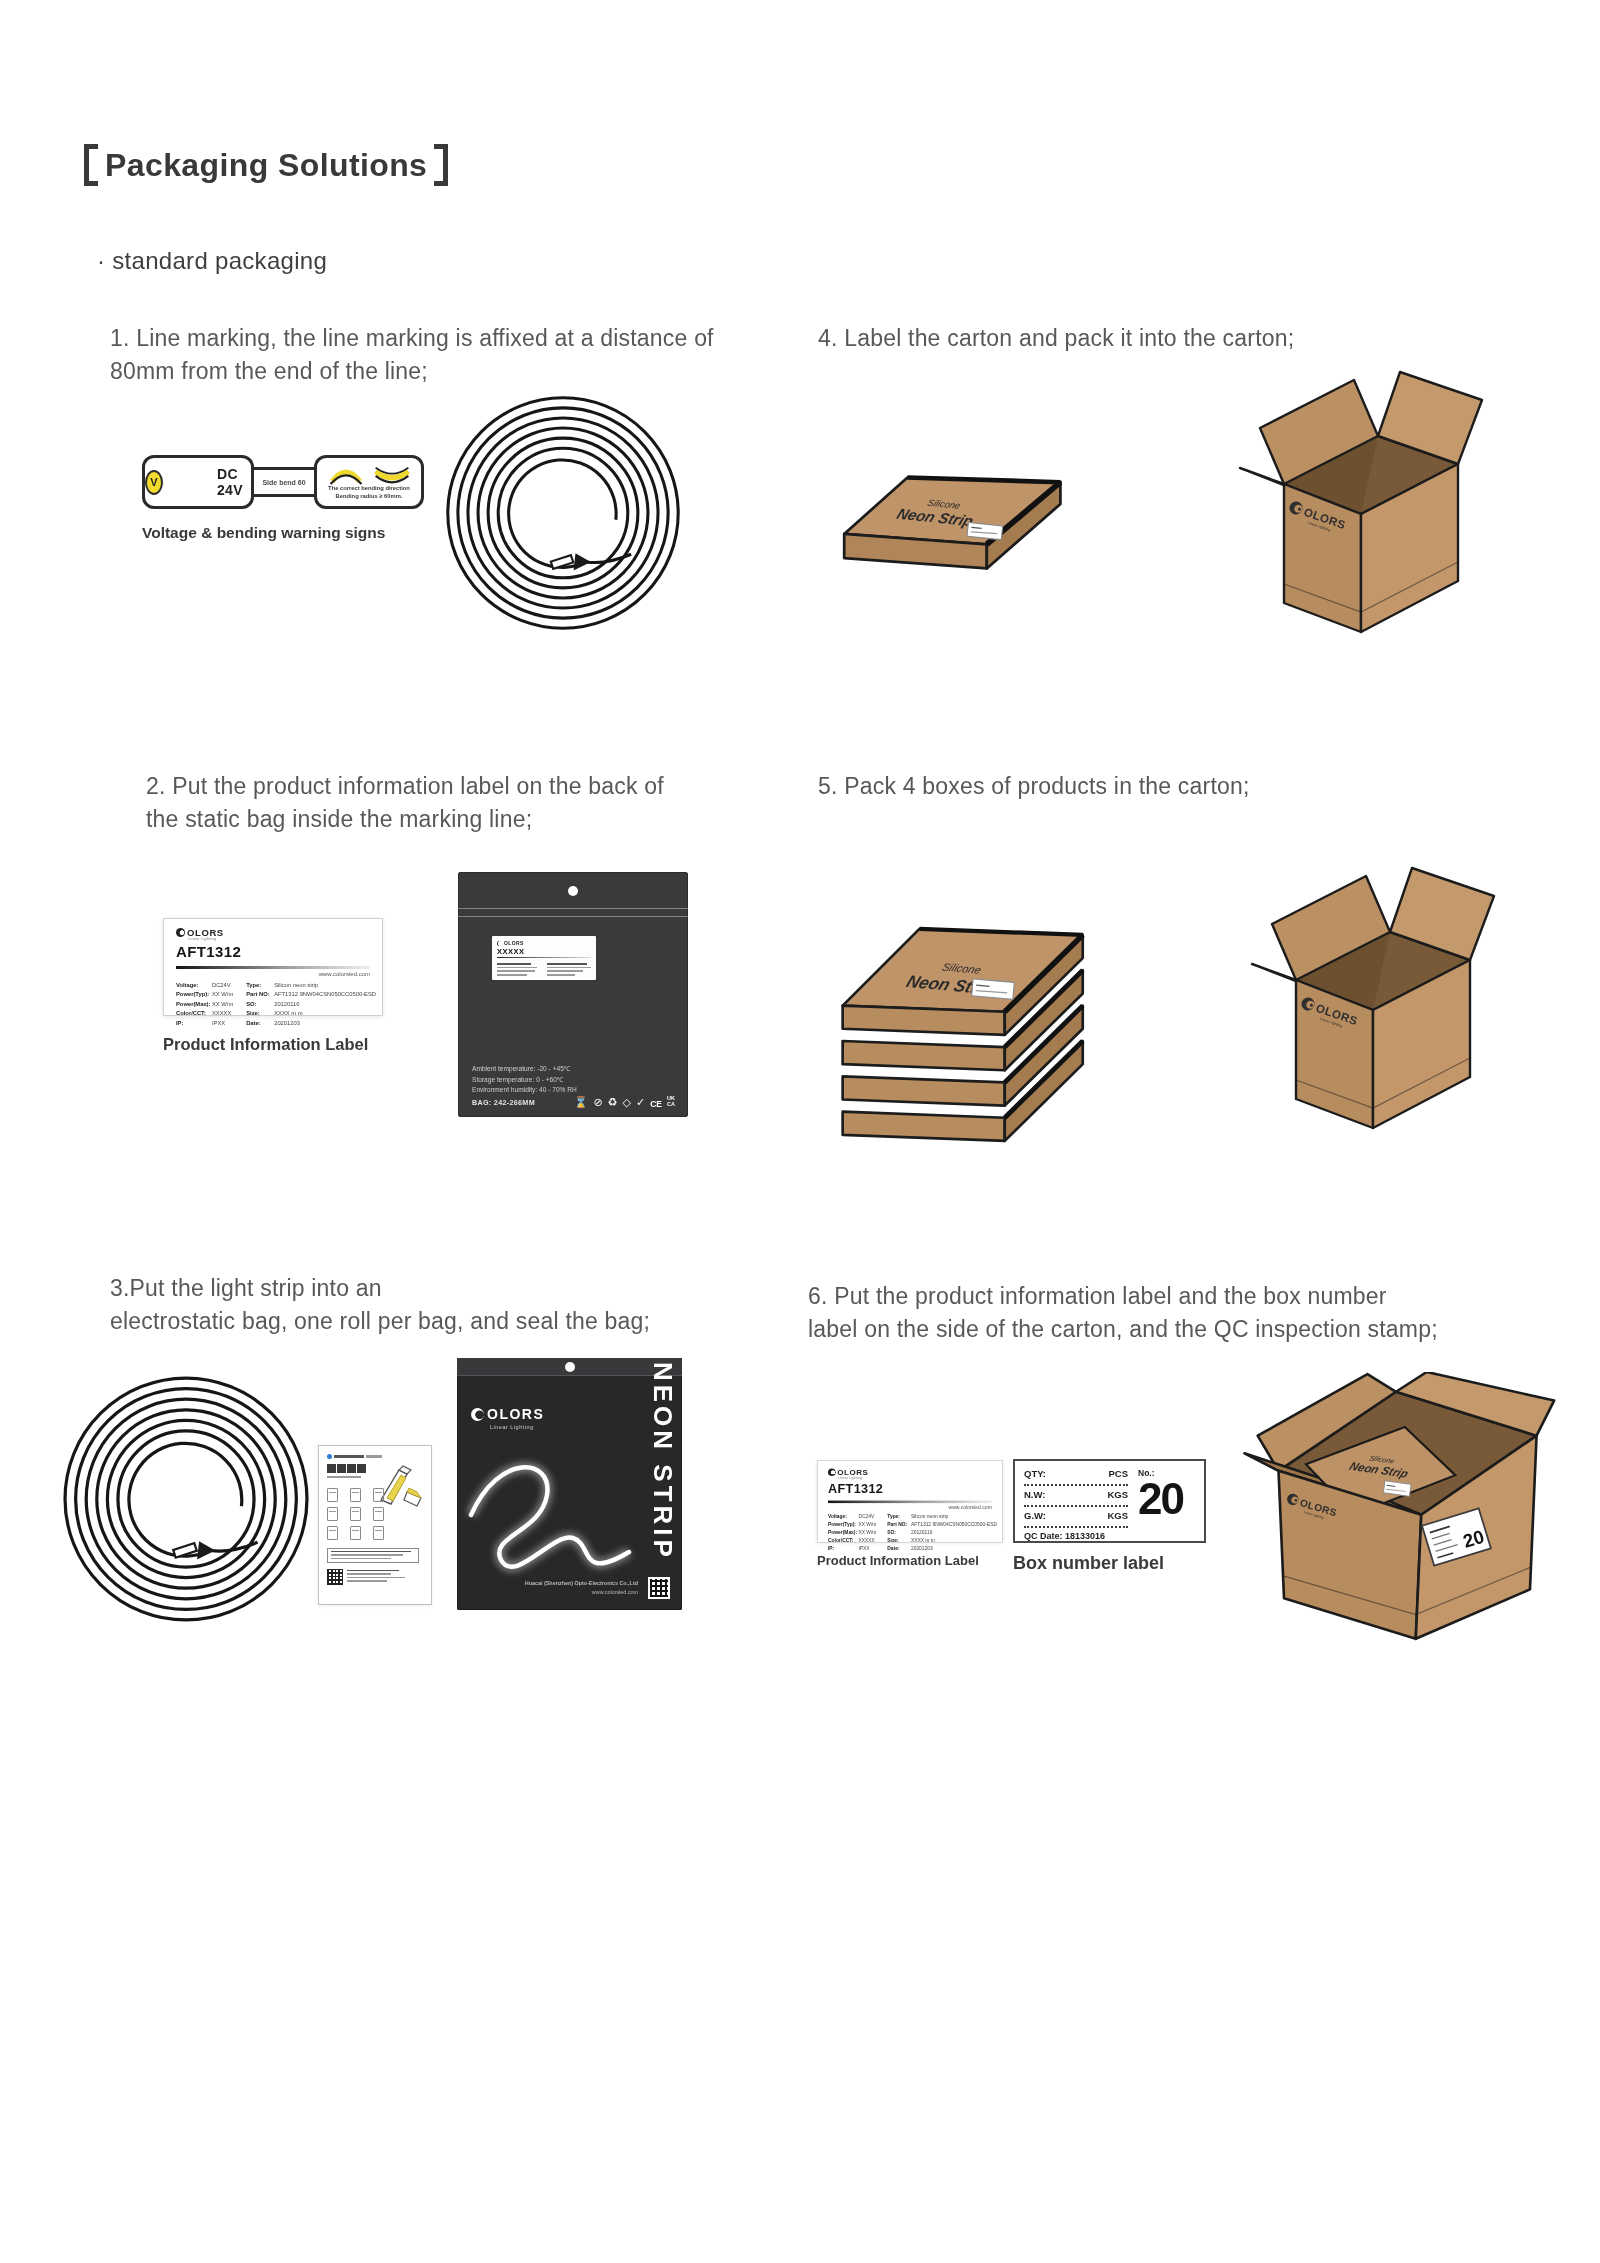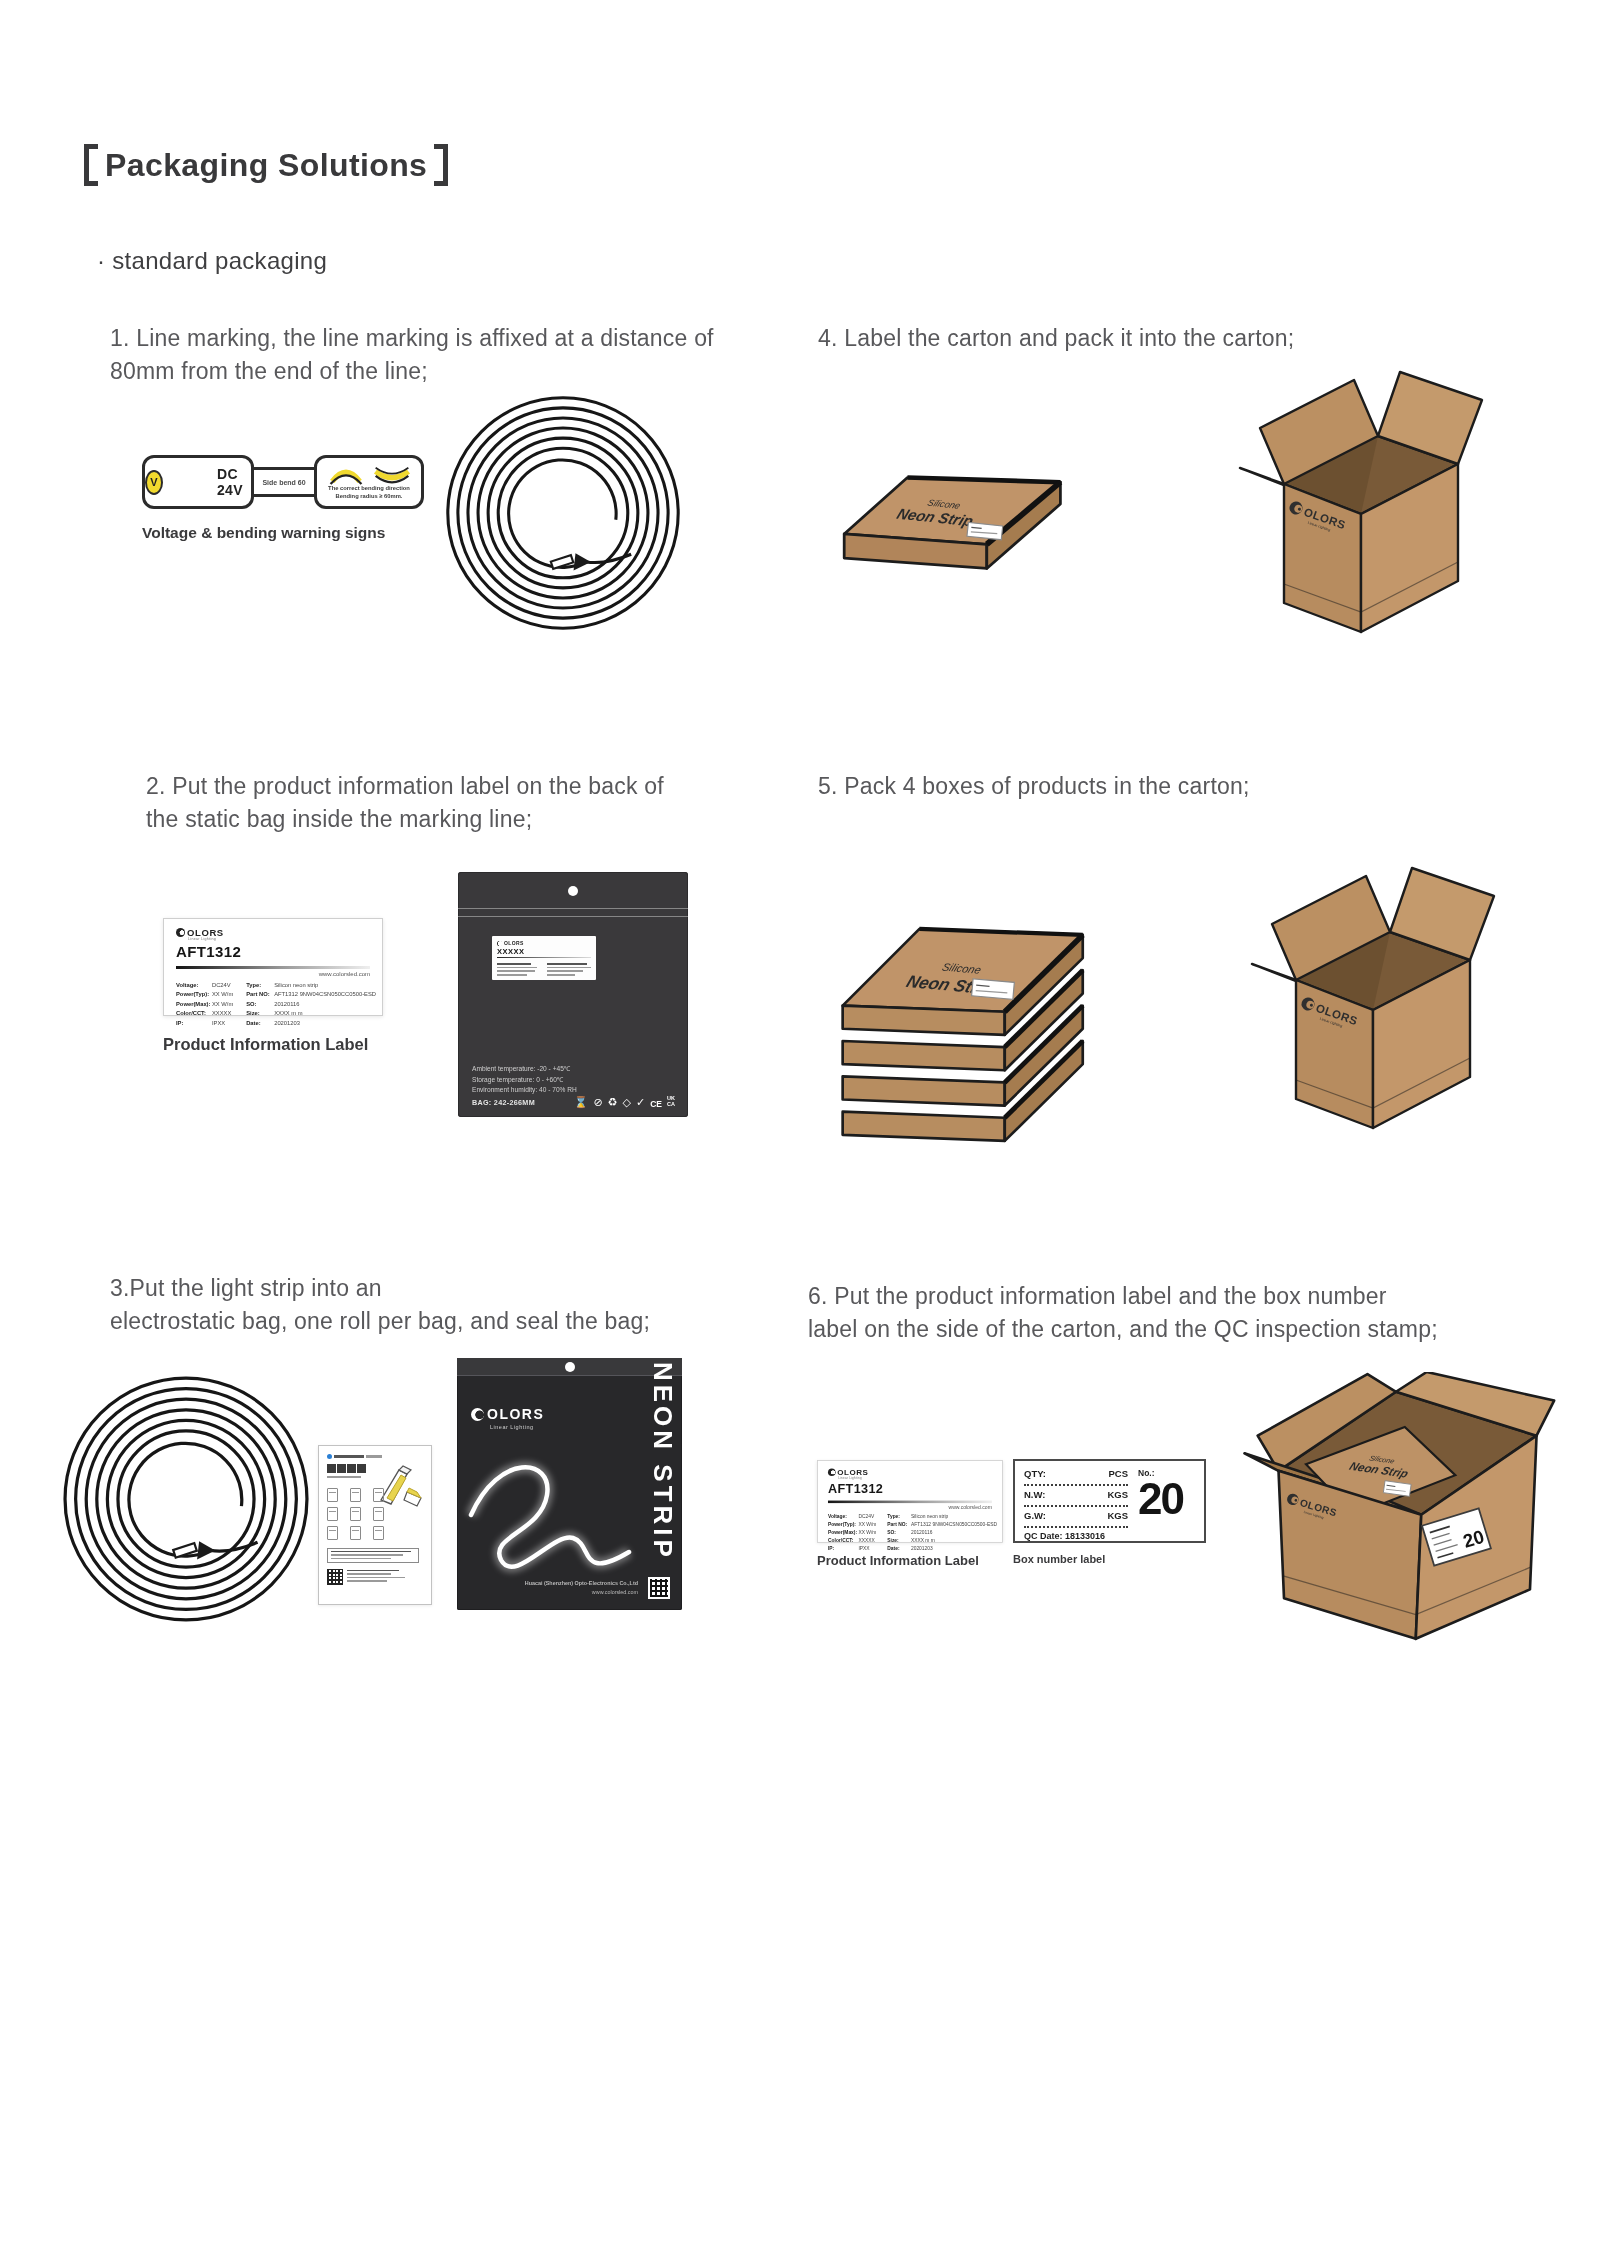--- a/index.html
+++ b/index.html
@@ -554,19 +554,19 @@
           <span>KGS</span>
         </div>
       <div class="dots"></div>
       <div class="bn-qc"><span>QC Date:</span>&nbsp;<span>18133016</span></div>
     </div>
     <div class="bn-right">
       <div class="bn-no">No.:</div>
       <div class="bn-big">20</div>
     </div>
   </div>
-  <div class="abs caption" style="left:1013px;top:1553px;width:193px;font-size:11px;">Box number label</div>
+  <div class="abs caption" style="left:1013px;top:1553px;width:193px;font-size:18px;">Box number label</div>
 
   <svg class="abs" style="left:1242px;top:1372px;" width="319" height="280">
       <use href="#cartonBox"></use>
     </svg>
 
 </div>
 
 </body></html>

